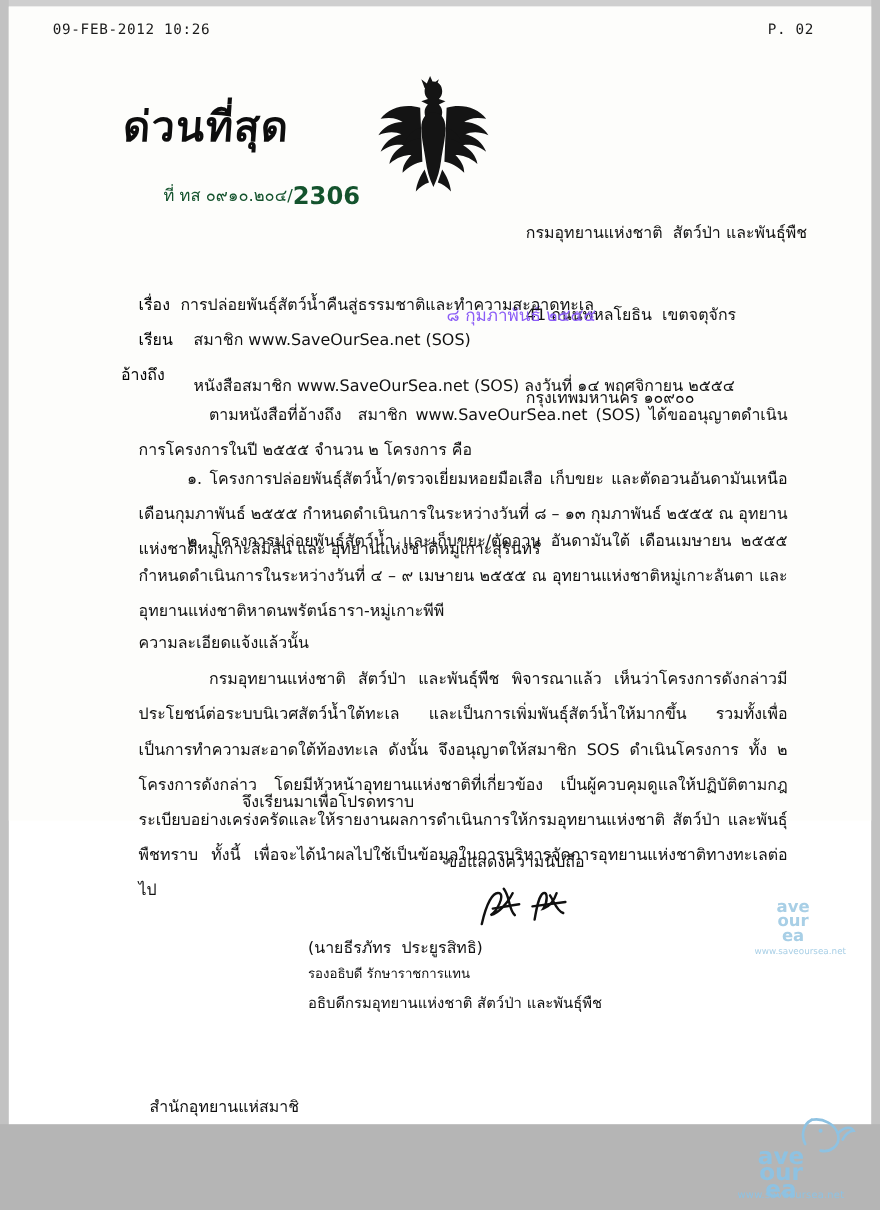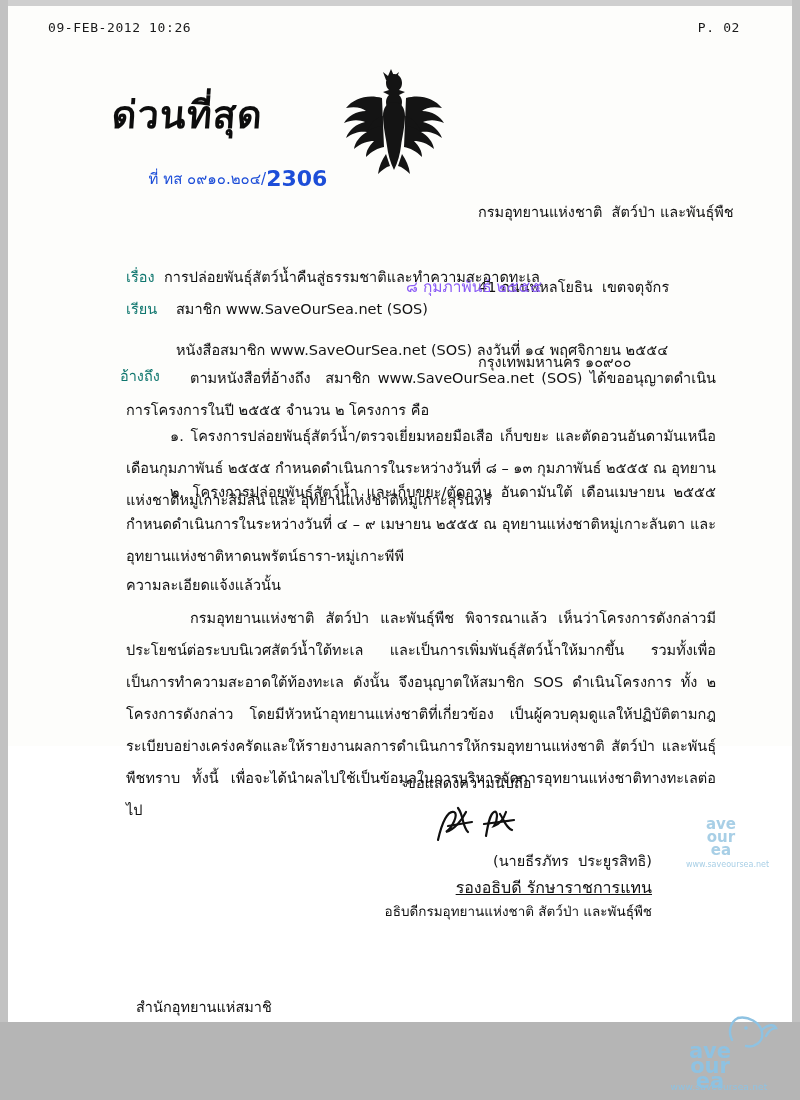--- a/index.html
+++ b/index.html
@@ -75,21 +75,21 @@
     color: #0d0d0d;
     transform: skewX(-4deg);
   }
 
   
   #doc-no {
     position: absolute;
     left: 112px;
     top: 142px;
     font-size: 15px;
-    color: #1d4ed8;
+    color: #14532d;
   }
   #doc-no .num {
     font-size: 22px;
     font-weight: bold;
     vertical-align: -2px;
   }
 
   
   #emblem {
     position: absolute;
@@ -116,32 +116,32 @@
     top: 220px;
     font-size: 15.5px;
     color: #8b5cf6;
     margin-top: 48px;
   }
 
   
   .row-label {
     position: absolute;
     font-size: 14.5px;
-    color: #0f766e;
+    color: #000000;
   }
   .row-value {
     position: absolute;
     font-size: 14.5px;
     color: #111;
   }
   #lbl-subject { left: 118px; top: 259px; }
   #val-subject { left: 156px; top: 259px; }
   #lbl-to      { left: 118px; top: 291px; }
   #val-to      { left: 168px; top: 291px; }
-  #lbl-ref     { left: 112px; top: 322px; margin-top: 36px; }
+  #lbl-ref     { left: 102px; top: 322px; }
   #val-ref     { left: 168px; top: 304px; margin-top: 28px; }
 
   
   .para {
     position: absolute;
     left: 118px;
     width: 590px;
     font-size: 14.5px;
     line-height: 32px;
     color: #111;
@@ -167,26 +167,26 @@
     position: absolute;
     left: 420px;
     top: 796px;
     width: 100px;
     height: 46px;
   }
   .sig-line {
     position: absolute;
     font-size: 14.5px;
     color: #111;
-    text-align: right;
+    text-align: left;
     width: 360px;
-    left: 284px;
+    left: 272px;
   }
   #sig-name  { top: 843px; }
-  #sig-rank  { top: 869px; font-size: 16px; text-decoration: underline; }
+  #sig-rank  { top: 869px; font-size: 12px; }
   #sig-title { top: 894px; font-size: 13.5px; }
 
   
   #footer-office {
     position: absolute;
     left: 128px;
     top: 934px;
     font-size: 14.5px;
     line-height: 27px;
     color: #111;
@@ -302,20 +302,21 @@
     <div class="row-value th" id="val-to">สมาชิก www.SaveOurSea.net (SOS)</div>
 
     <div class="row-label th" id="lbl-ref">อ้างถึง</div>
     <div class="row-value th" id="val-ref">หนังสือสมาชิก www.SaveOurSea.net (SOS) ลงวันที่ ๑๔ พฤศจิกายน ๒๕๕๔</div>
 
     <div class="para th" id="para-1">ตามหนังสือที่อ้างถึง  สมาชิก www.SaveOurSea.net (SOS) ได้ขออนุญาตดำเนินการโครงการในปี ๒๕๕๕ จำนวน ๒ โครงการ คือ</div>
     <div class="para th" id="para-2">๑. โครงการปล่อยพันธุ์สัตว์น้ำ/ตรวจเยี่ยมหอยมือเสือ เก็บขยะ และตัดอวนอันดามันเหนือ เดือนกุมภาพันธ์ ๒๕๕๕ กำหนดดำเนินการในระหว่างวันที่ ๘ – ๑๓ กุมภาพันธ์ ๒๕๕๕ ณ อุทยานแห่งชาติหมู่เกาะสิมิลัน และ อุทยานแห่งชาติหมู่เกาะสุรินทร์</div>
     <div class="para th" id="para-3">๒. โครงการปล่อยพันธุ์สัตว์น้ำ และเก็บขยะ/ตัดอวน อันดามันใต้ เดือนเมษายน ๒๕๕๕ กำหนดดำเนินการในระหว่างวันที่ ๔ – ๙ เมษายน ๒๕๕๕ ณ อุทยานแห่งชาติหมู่เกาะลันตา และ อุทยานแห่งชาติหาดนพรัตน์ธารา-หมู่เกาะพีพี</div>
     <div class="para th" id="para-detail">ความละเอียดแจ้งแล้วนั้น</div>
     <div class="para th" id="para-4">กรมอุทยานแห่งชาติ สัตว์ป่า และพันธุ์พืช พิจารณาแล้ว เห็นว่าโครงการดังกล่าวมีประโยชน์ต่อระบบนิเวศสัตว์น้ำใต้ทะเล และเป็นการเพิ่มพันธุ์สัตว์น้ำให้มากขึ้น รวมทั้งเพื่อเป็นการทำความสะอาดใต้ท้องทะเล ดังนั้น จึงอนุญาตให้สมาชิก SOS ดำเนินโครงการ ทั้ง ๒ โครงการดังกล่าว โดยมีหัวหน้าอุทยานแห่งชาติที่เกี่ยวข้อง เป็นผู้ควบคุมดูแลให้ปฏิบัติตามกฎระเบียบอย่างเคร่งครัดและให้รายงานผลการดำเนินการให้กรมอุทยานแห่งชาติ สัตว์ป่า และพันธุ์พืชทราบ ทั้งนี้ เพื่อจะได้นำผลไปใช้เป็นข้อมูลในการบริหารจัดการอุทยานแห่งชาติทางทะเลต่อไป</div>
+    <div class="para th" id="para-close">จึงเรียนมาเพื่อโปรดทราบ</div>
 
     <div id="regards" class="th">ขอแสดงความนับถือ</div>
 
     <svg id="signature" viewBox="0 0 100 46">
       <g fill="none" stroke="#111" stroke-width="2.2" stroke-linecap="round">
         <path d="M10 38 C14 20 20 8 26 10 C31 12 24 26 18 30 C26 28 34 18 38 10"></path>
         <path d="M30 6 C36 14 34 24 40 30"></path>
         <path d="M20 24 L44 20"></path>
         <path d="M58 34 C60 22 62 12 66 10 C70 8 70 18 66 24 C72 22 76 16 78 10"></path>
         <path d="M72 12 C76 18 78 26 84 28"></path>

